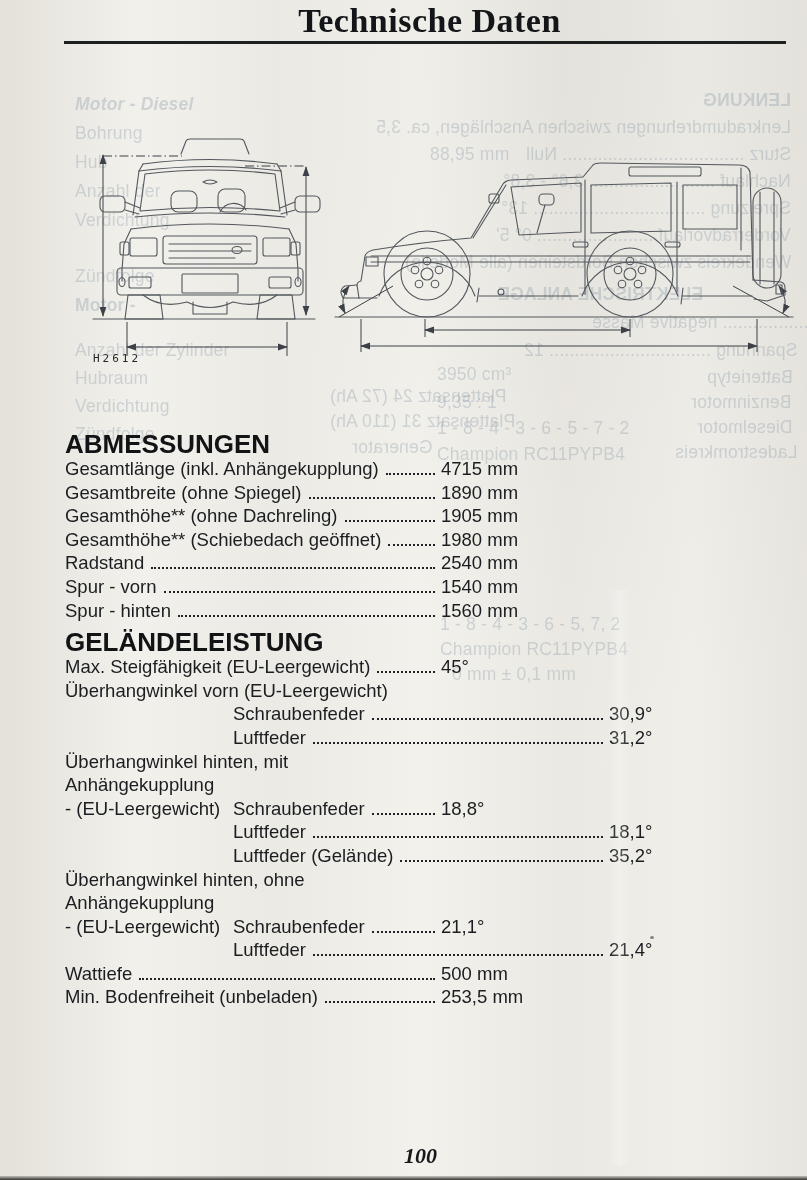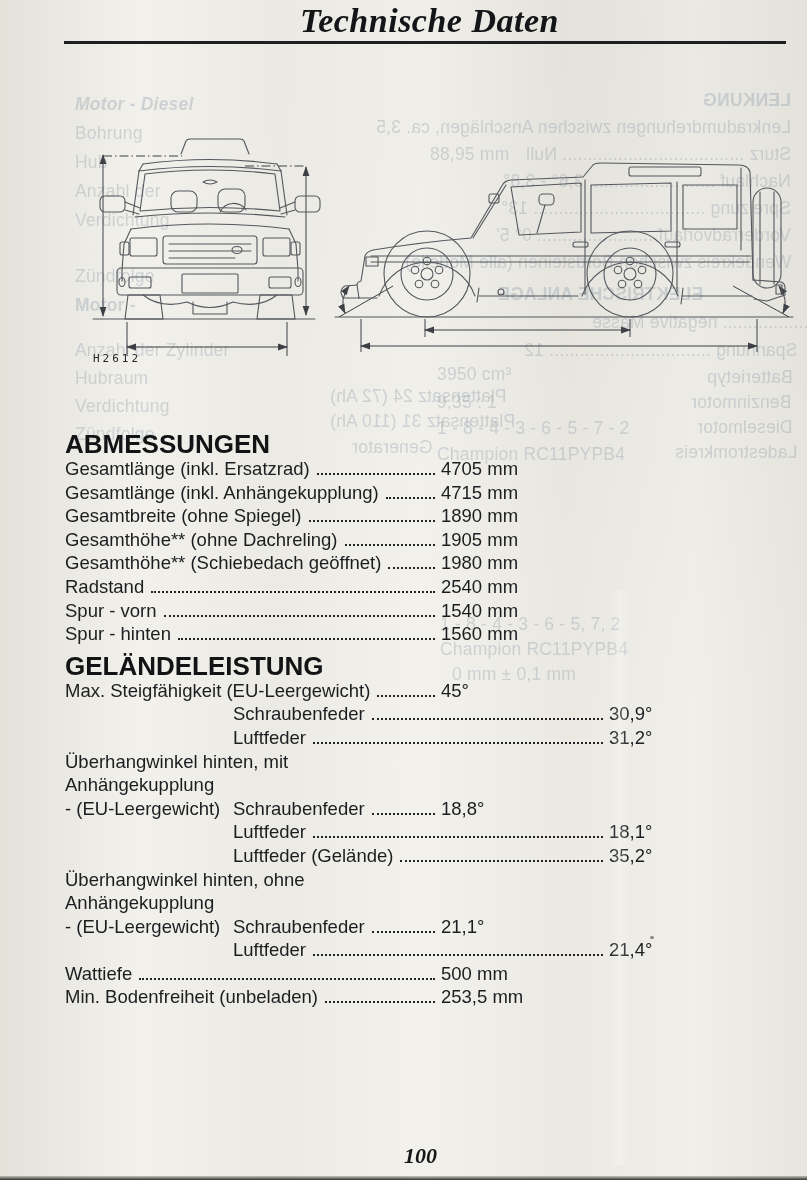--- a/index.html
+++ b/index.html
@@ -9,21 +9,21 @@
     background-image:
       linear-gradient(90deg, rgba(220,217,208,.55) 0%, rgba(245,244,240,.6) 17%,
         rgba(234,232,226,.4) 34%, rgba(247,246,242,.55) 52%,
         rgba(232,230,223,.45) 70%, rgba(243,242,237,.5) 86%, rgba(226,224,217,.55) 100%),
       radial-gradient(ellipse at 78% 3%, rgba(148,146,138,.16), transparent 42%);
     font-family:"Liberation Sans", sans-serif;color:#1b1d20;
   }
   
   .title{
     position:absolute;top:2px;left:0;right:0;text-align:center;padding-left:52px;
-    font-family:"Liberation Serif", serif;font-style:italic;font-weight:bold;
+    font-family:"Liberation Serif", serif;font-weight:bold;
     font-size:34px;color:#141518;letter-spacing:.5px;
   }
   .rule{position:absolute;top:41px;left:64px;width:722px;height:3px;background:#1d1f21;}
   
   .bt{position:absolute;font-size:17.5px;color:#93a2af;opacity:.38;white-space:nowrap;
       filter:blur(.35px);letter-spacing:.2px;}
   .bt.bold{font-weight:bold;}
   .bt.mir{transform:scaleX(-1);}
   
   .fig svg{position:absolute;overflow:visible;}
@@ -233,27 +233,20 @@
       </g>
     </svg>
 
     <div class="figcode">H2612</div>
   </div>
 
   <main class="specs" id="spec-sections">
       <div class="spec-heading">ABMESSUNGEN</div>
       <div class="spec-row">
         <span class="lp">
-          <span class="lbl">Gesamtlänge (inkl. Ersatzrad)</span>
-          <span class="dots"></span>
-        </span>
-        <span class="val">4705 mm</span>
-      </div>
-      <div class="spec-row">
-        <span class="lp">
           <span class="lbl">Gesamtlänge (inkl. Anhängekupplung)</span>
           <span class="dots"></span>
         </span>
         <span class="val">4715 mm</span>
       </div>
       <div class="spec-row">
         <span class="lp">
           <span class="lbl">Gesamtbreite (ohne Spiegel)</span>
           <span class="dots"></span>
         </span>
@@ -294,20 +287,25 @@
         </span>
         <span class="val">1560 mm</span>
       </div>
       <div class="spec-heading gap">GELÄNDELEISTUNG</div>
       <div class="spec-row">
         <span class="lp">
           <span class="lbl">Max. Steigfähigkeit (EU-Leergewicht)</span>
           <span class="dots"></span>
         </span>
         <span class="val">45°</span>
+      </div>
+      <div class="spec-row">
+        <span class="lp">
+          <span class="lbl">Überhangwinkel vorn (EU-Leergewicht)</span>
+        </span>
       </div>
       <div class="spec-row">
         <span class="lp indent">
           <span class="lbl">Schraubenfeder</span>
           <span class="dots"></span>
         </span>
         <span class="val">30,9°</span>
       </div>
       <div class="spec-row">
         <span class="lp indent">

